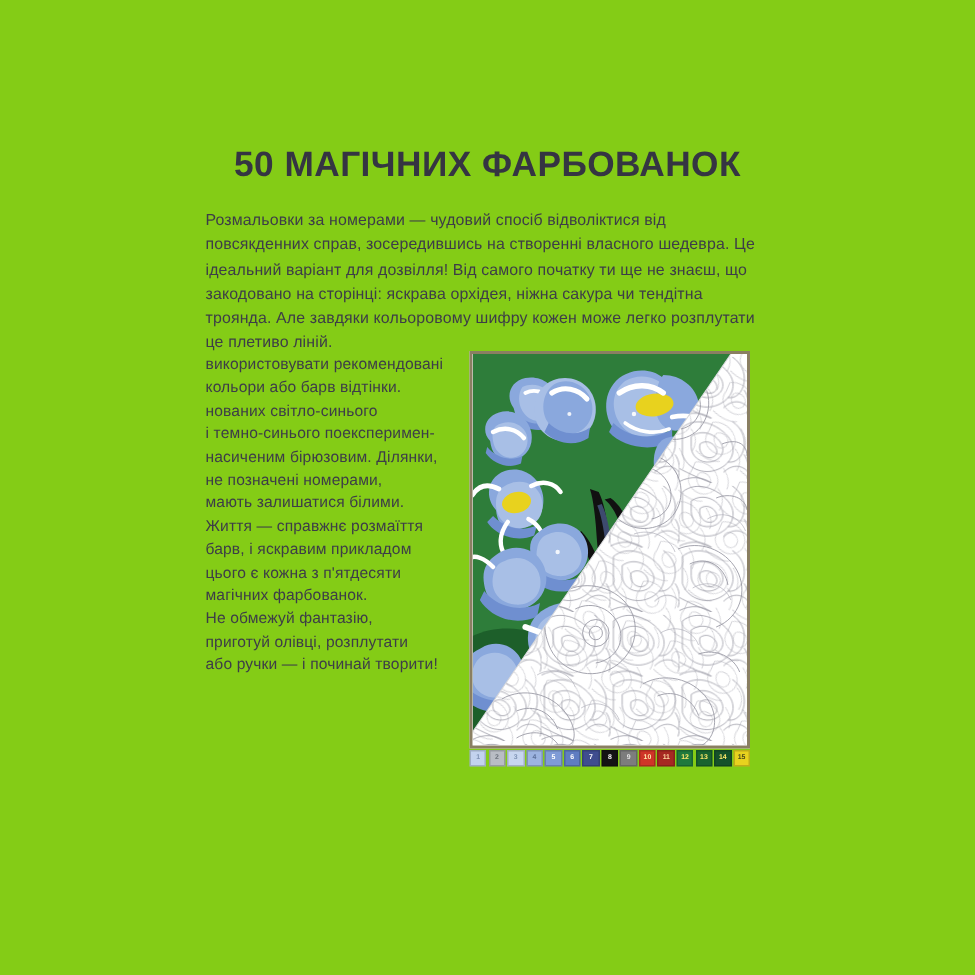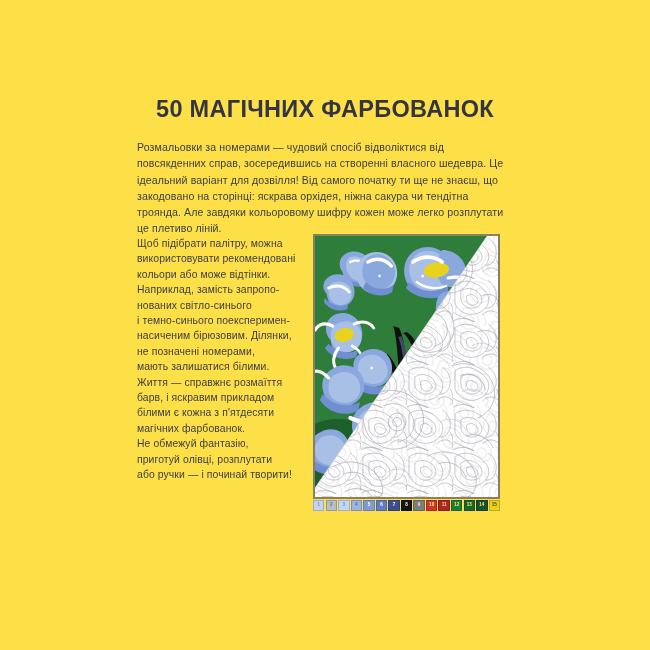--- a/index.html
+++ b/index.html
@@ -15,21 +15,21 @@
     color: #3a3a44;
     overflow: hidden;
     position: relative;
   }
 
   .page {
     position: absolute;
     left: 0; top: 0;
     width: 650px;
     height: 650px;
-    background: #fde047;
+    background: #84cc16;
   }
 
   
   .title {
     position: absolute;
     left: 0;
     top: 96px;
     width: 650px;
     text-align: center;
     font-size: 23.5px;
@@ -127,34 +127,32 @@
 <body>
 
 <div class="page">
 
   <div class="title">50 МАГІЧНИХ ФАРБОВАНОК</div>
 
   <div class="intro">Розмальовки за номерами — чудовий спосіб відволіктися від повсякденних справ, зосередившись на створенні власного шедевра. Це ідеальний варіант для дозвілля! Від самого початку ти ще не знаєш, що закодовано на сторінці: яскрава орхідея, ніжна сакура чи тендітна троянда. Але завдяки кольоровому шифру кожен може легко розплутати це плетиво ліній.</div>
 
   <div class="leftcol">
     <p class="first">
-      <span class="ln">Щоб підібрати палітру, можна</span>
       <span class="ln">використовувати рекомендовані</span>
-      <span class="ln">кольори або може відтінки.</span>
-      <span class="ln">Наприклад, замість запропо-</span>
+      <span class="ln">кольори або барв відтінки.</span>
       <span class="ln">нованих світло-синього</span>
       <span class="ln">і темно-синього поексперимен-</span>
       <span class="ln">насиченим бірюзовим. Ділянки,</span>
       <span class="ln">не позначені номерами,</span>
       <span class="ln">мають залишатися білими.</span>
     </p>
     <p class="second">
       <span class="ln">Життя — справжнє розмаїття</span>
       <span class="ln">барв, і яскравим прикладом</span>
-      <span class="ln">білими є кожна з п'ятдесяти</span>
+      <span class="ln">цього є кожна з п'ятдесяти</span>
       <span class="ln">магічних фарбованок.</span>
       <span class="ln">Не обмежуй фантазію,</span>
       <span class="ln">приготуй олівці, розплутати</span>
       <span class="ln">або ручки — і починай творити!</span>
     </p>
   </div>
 
   <div class="art-wrap">
     <div class="art-frame">
       <svg class="art-svg" viewBox="0 0 187 261" preserveAspectRatio="none">

